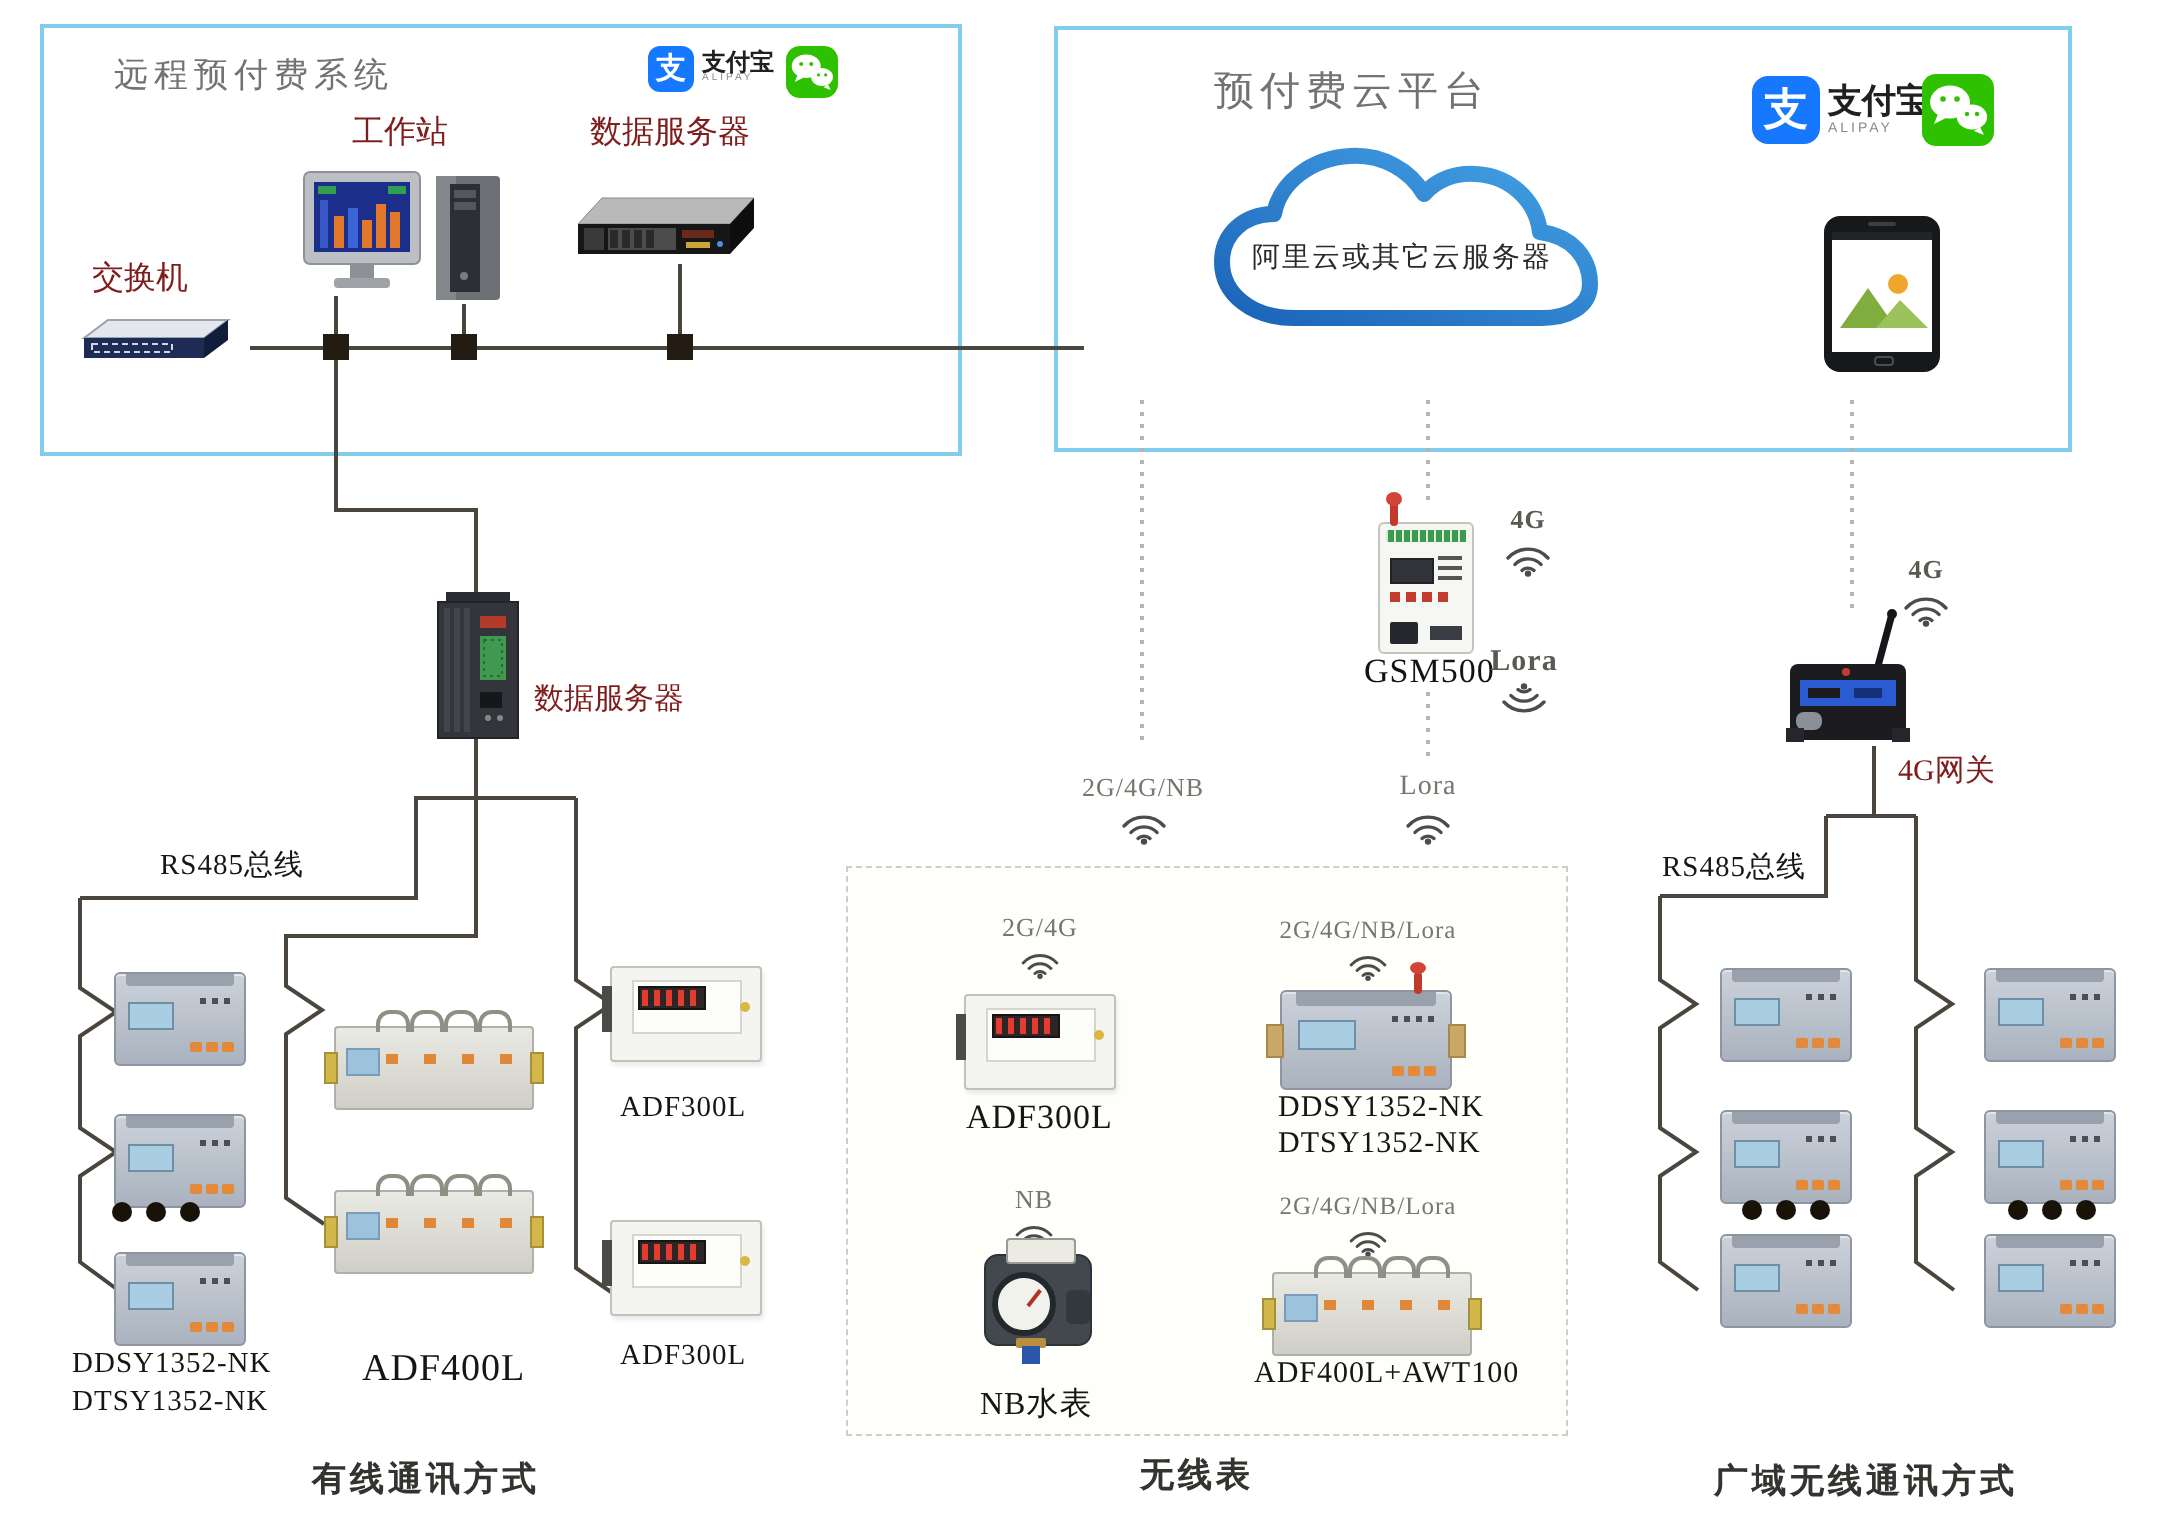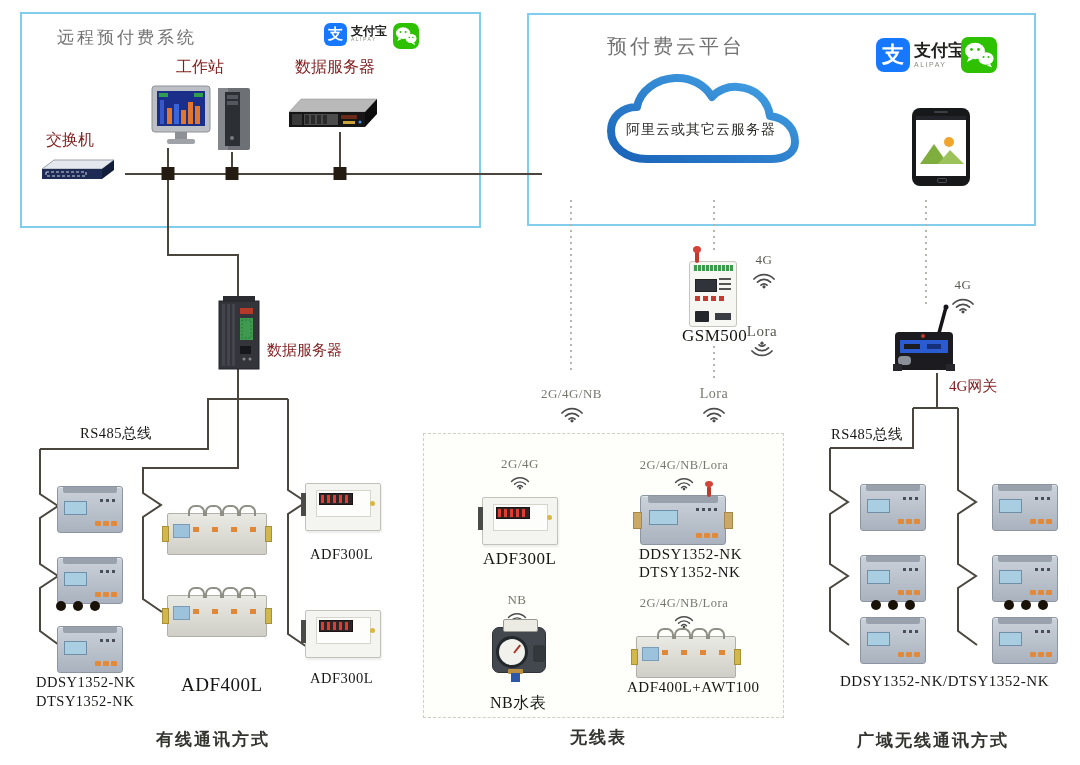--- a/index.html
+++ b/index.html
@@ -12,21 +12,21 @@
   
   .t{position:absolute;white-space:nowrap;line-height:1.15;}
   .title{font-size:17px;letter-spacing:3px;color:#737373;margin-left:13px;}
   .lbl{font-size:16px;color:#7f1d1d;}
   .model{font-size:14.5px;color:#161614;letter-spacing:.5px;}
   .model-lg{font-size:16px;color:#161614;letter-spacing:.5px;}
   .section{font-size:17px;font-weight:700;letter-spacing:2px;color:#33332f;}
   
   .sig{position:absolute;display:flex;flex-direction:column;align-items:center;gap:1px;}
   .sig span{font-size:13px;color:#77776f;letter-spacing:.5px;}
-  .sig.dark span{color:#5a5a52;}
+  .sig.dark span{color:#5a5a52;font-weight:bold;}
   .wifi-slot{width:26px;height:20px;line-height:0;}
   .wifi-slot.small{width:22px;height:17px;}
   .wifi-slot.down svg{transform:rotate(180deg);}
   
   .m-ddsy{position:absolute;background:linear-gradient(#ccd2da,#a9b2be);border:1px solid #8d95a1;border-radius:3px;box-shadow:inset 0 1px 0 #e2e6ea;}
   .m-ddsy .clip{position:absolute;top:0;left:8%;right:8%;height:14%;background:#99a1ad;border-radius:0 0 2px 2px;}
   .m-ddsy .lcd{position:absolute;left:10%;top:30%;width:32%;height:27%;background:#a9cde1;border:1px solid #6f8fa8;}
   .m-ddsy .ind{position:absolute;right:10%;top:26%;width:24%;height:3px;background:repeating-linear-gradient(90deg,#4a4f57 0 3px,transparent 3px 6px);}
   .m-ddsy .btns{position:absolute;right:8%;bottom:13%;display:flex;gap:2px;}
   .m-ddsy .btns i{width:6px;height:5px;background:#e2893a;border-radius:1px;}
@@ -426,21 +426,20 @@
 
   <div class="m-water" style="left:492px;top:619px;width:56px;height:64px;">
     <div class="bodyW"></div>
       <div class="plate"></div>
       <div class="dial"></div>
       <div class="lug"></div>
     <div class="nut"></div>
       <div class="pipe"></div>
   </div>
 
-  <div class="t model" style="left:840px;top:673px;font-size:15px;">DDSY1352-NK/DTSY1352-NK</div>
   <div class="t section" style="left:857px;top:731px;">广域无线通讯方式</div>
 
 <div class="m-ddsy" style="left: 57px; top: 486px; width: 64px; height: 45px;">
       <div class="clip"></div>
       <div class="lcd"></div>
       <div class="ind"></div>
       <div class="btns">
         <i></i>
         <i></i>
         <i></i>

